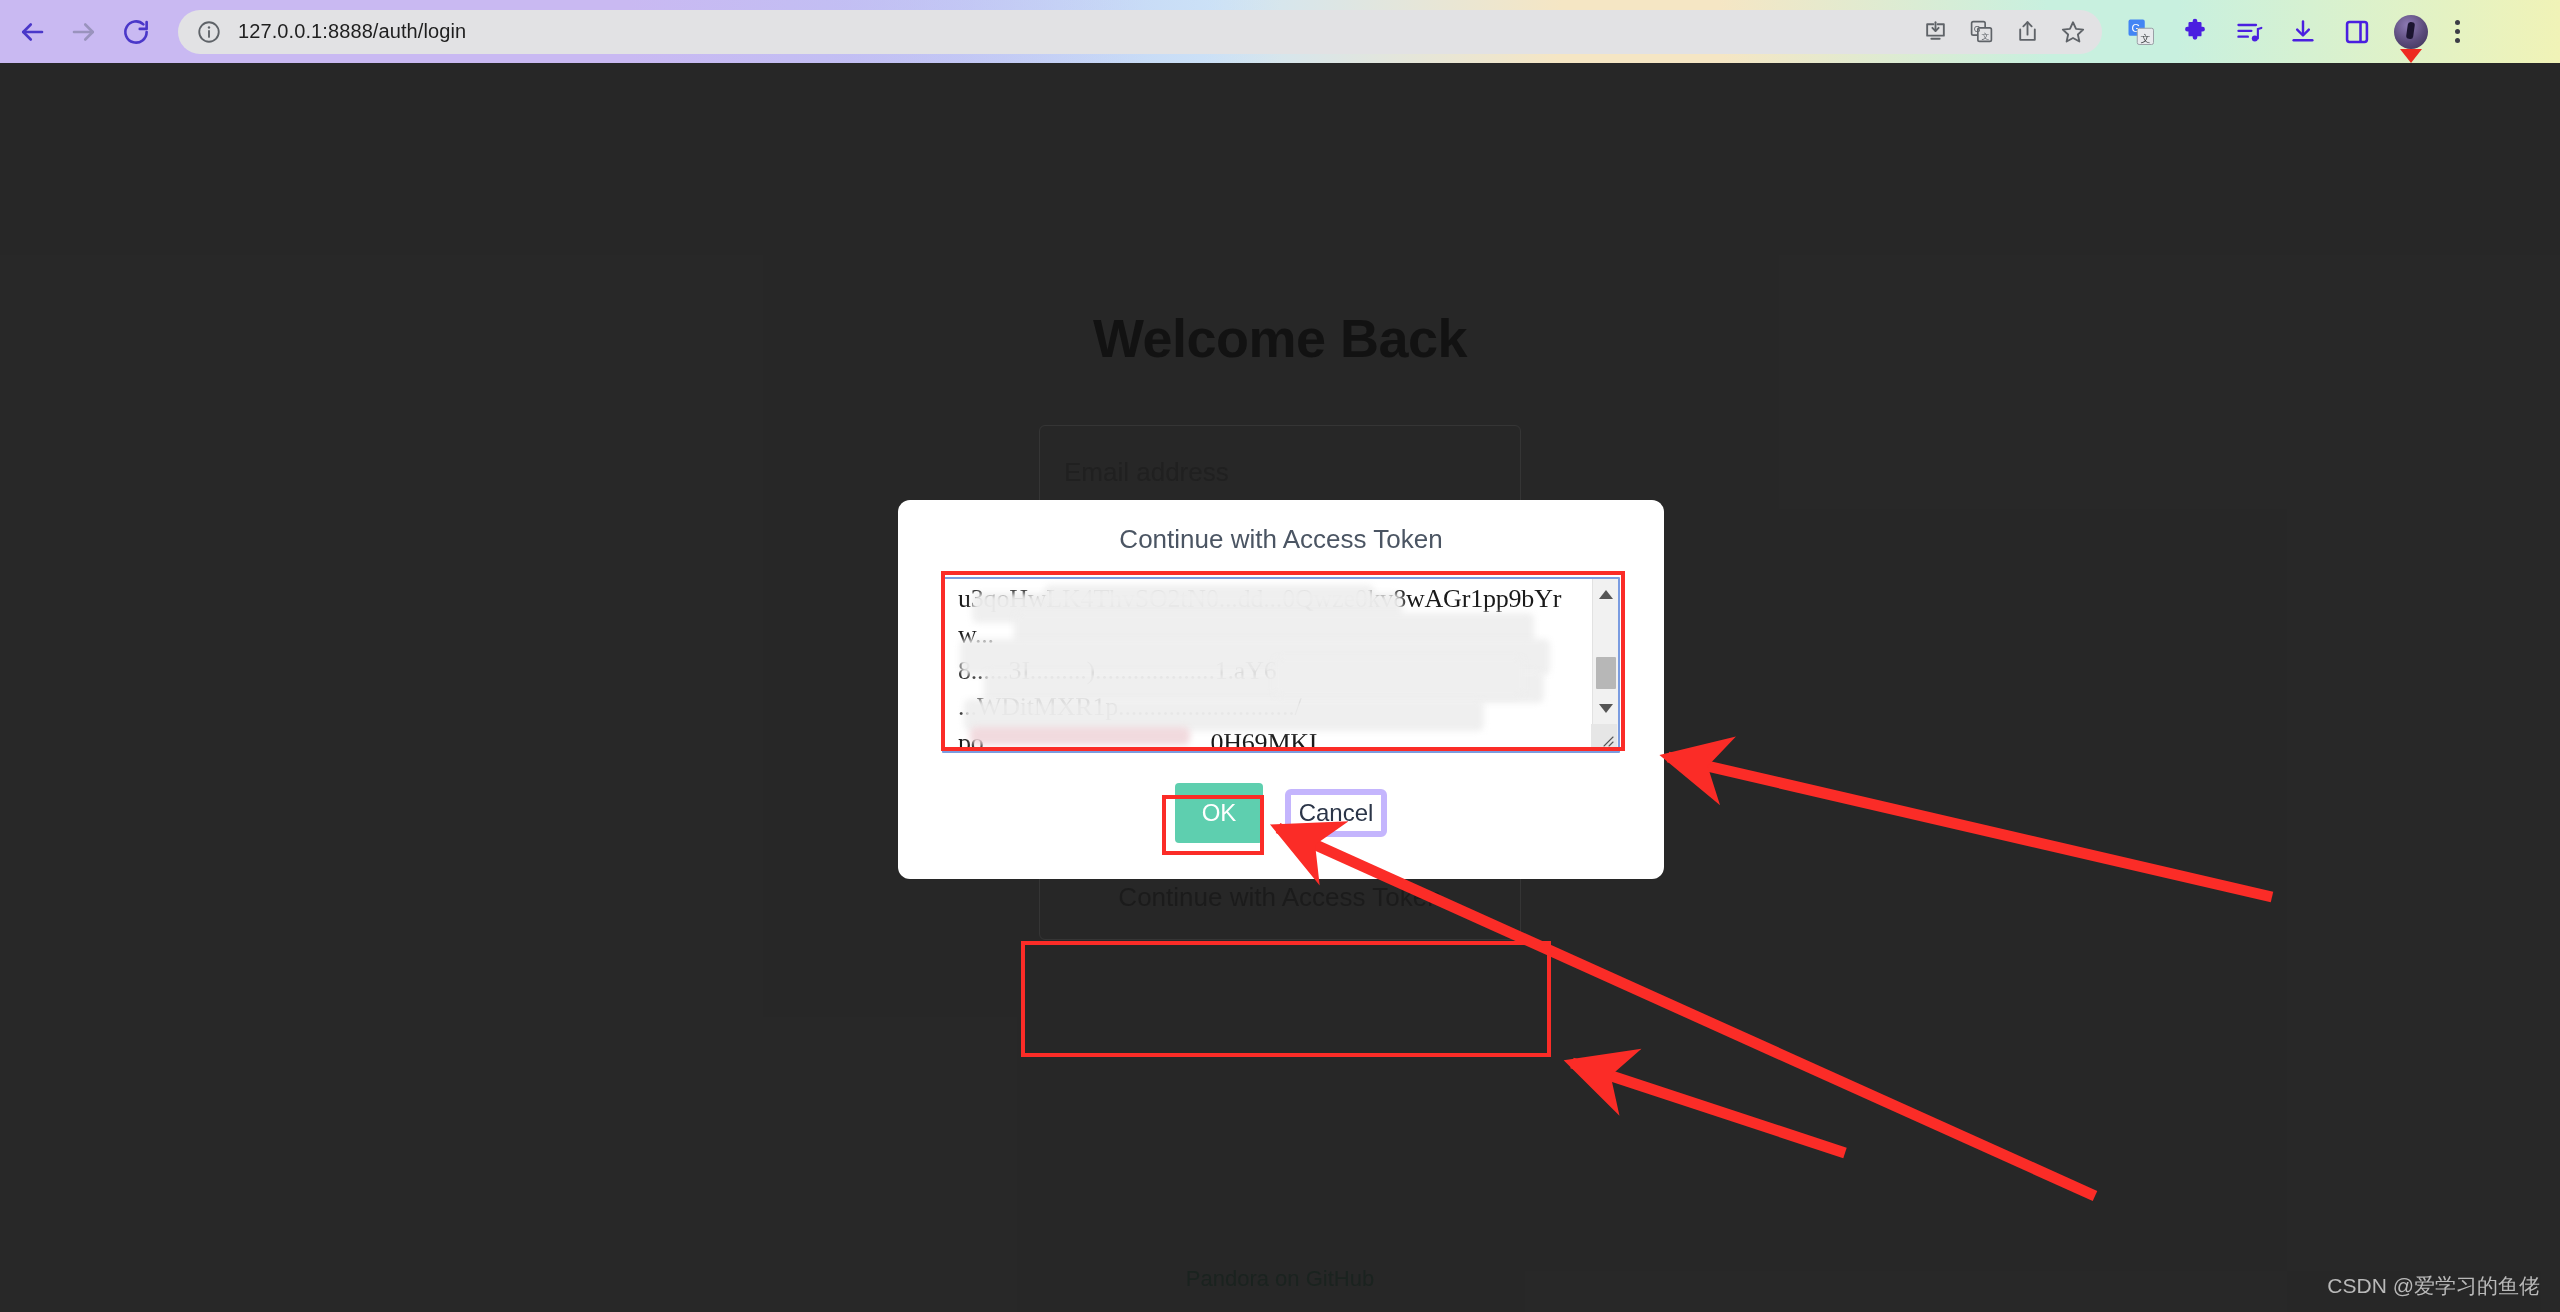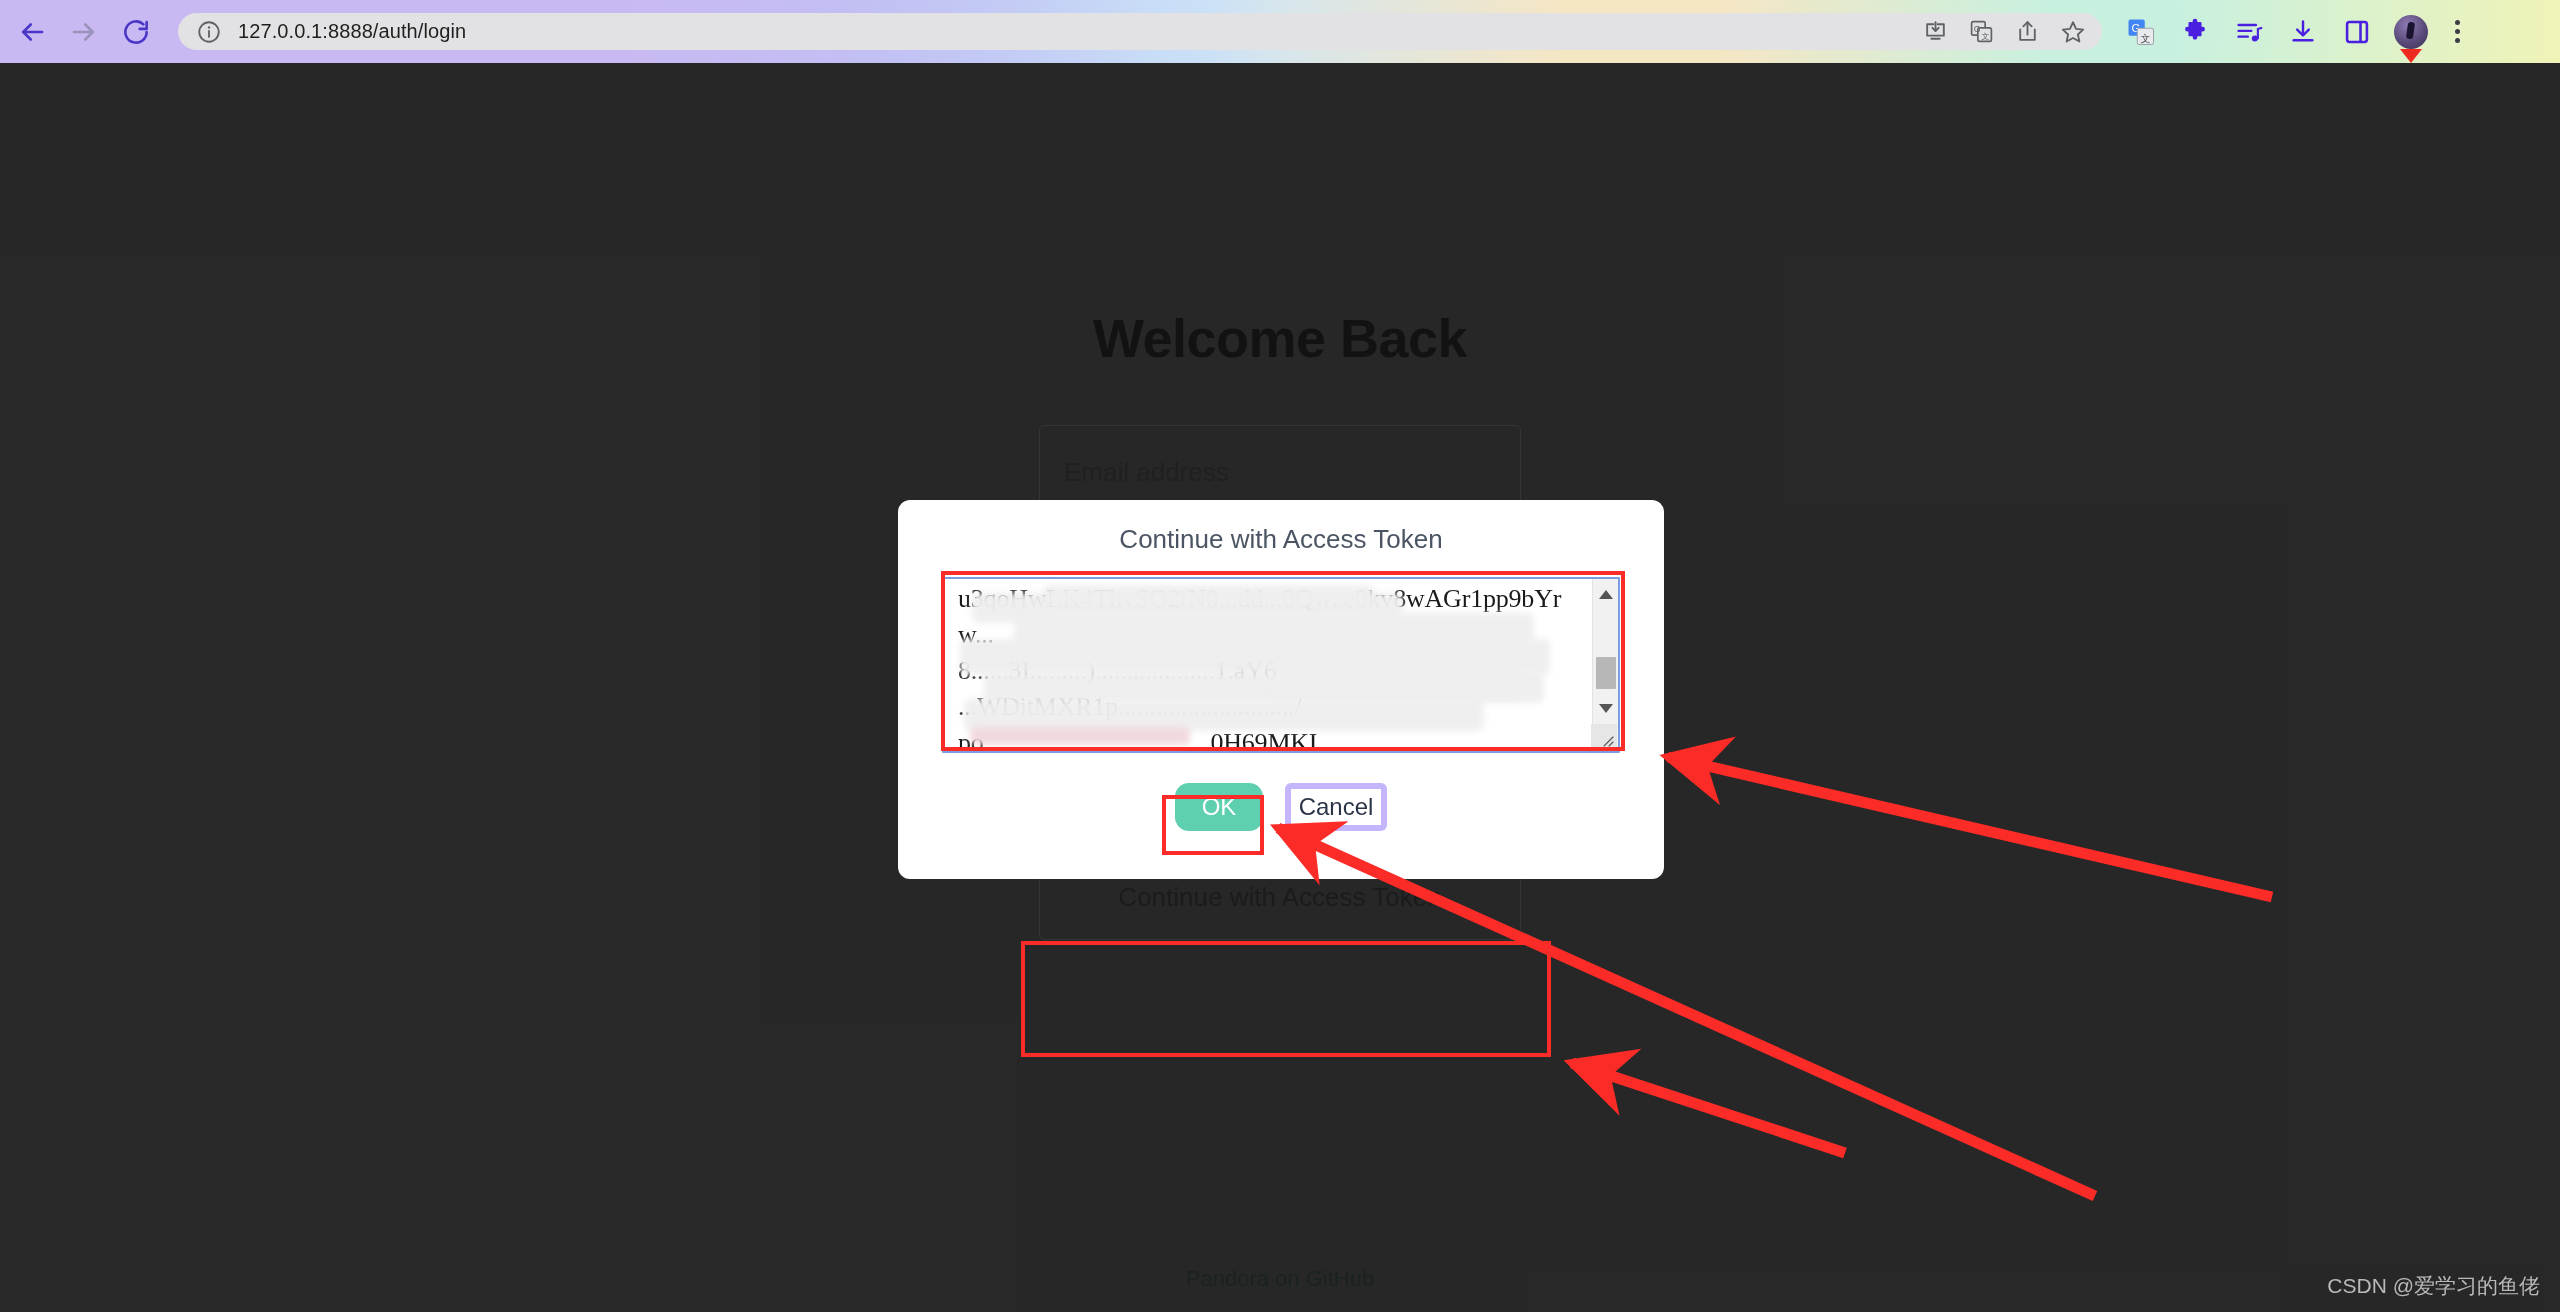--- a/index.html
+++ b/index.html
@@ -29,21 +29,21 @@
   .nav-btn {
     width: 52px; height: 52px;
     display: flex; align-items: center; justify-content: center;
     border-radius: 50%;
   }
   .nav-btn svg { display: block; }
 
   .omnibox {
     flex: 0 0 auto;
     margin-left: 16px;
-    width: 1924px; height: 37px;
+    width: 1924px; height: 44px;
     background: #e2e2e4;
     border-radius: 22px;
     display: flex; align-items: center;
     padding-left: 18px;
   }
   .site-info { width: 26px; height: 26px; flex: 0 0 auto; margin-right: 16px; }
   .url-text {
     font-size: 20px;
     color: #1f1f1f;
     font-family: "Liberation Sans", sans-serif;
@@ -213,24 +213,24 @@
     width: 26px; height: 26px; background: #e6e6e6;
     display: flex; align-items: flex-end; justify-content: flex-end;
   }
   .ta-resize svg { display: block; margin: 0 2px 2px 0; }
 
   .modal-actions {
     margin-top: 30px;
     display: flex; align-items: center; gap: 22px;
   }
   .btn-ok {
-    width: 88px; height: 48px;
+    width: 88px; height: 60px;
     background: #5ecfaf;
     color: #ffffff;
-    border: none; border-radius: 14px;
+    border: none; border-radius: 4px;
     font-size: 24px;
     font-family: "Liberation Sans", sans-serif;
     display: flex; align-items: center; justify-content: center;
     cursor: pointer;
   }
   .btn-cancel {
     width: 102px; height: 48px;
     background: #ffffff;
     color: #2b3548;
     border: 6px solid #c4b5fd; border-radius: 6px;

